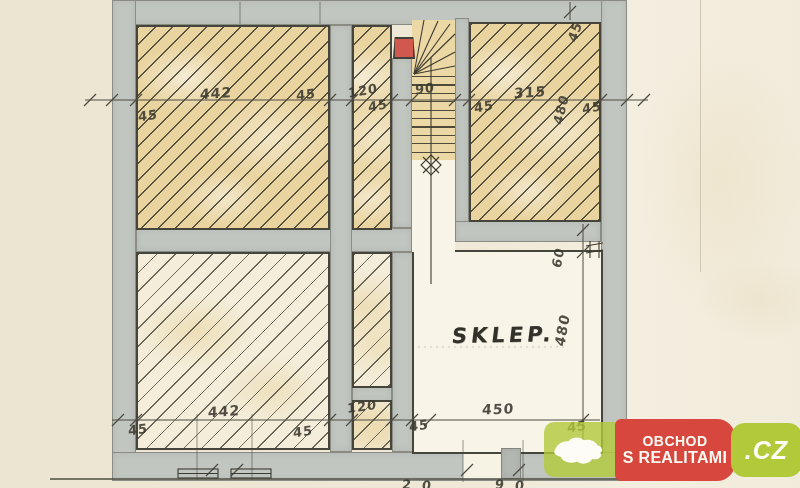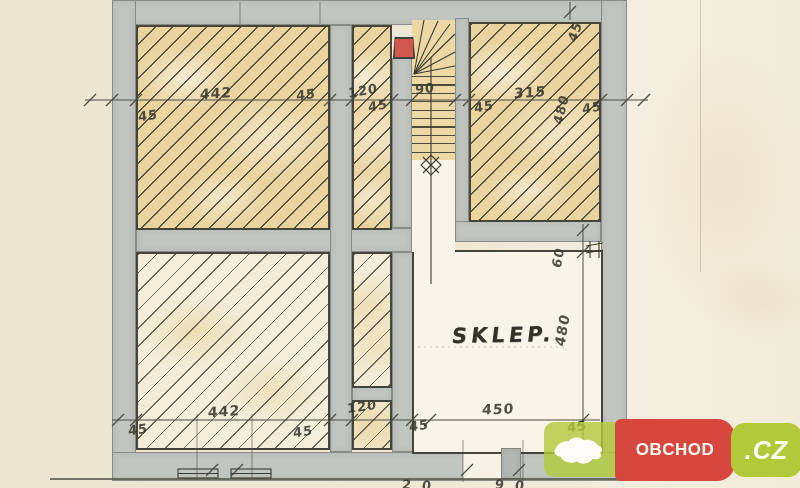--- a/index.html
+++ b/index.html
@@ -41,21 +41,21 @@
        text-shadow:.5px .5px 0 rgba(0,0,0,.35);}
   
   #logo{position:absolute;left:544px;top:419px;width:258px;height:62px;font-family:"Liberation Sans",sans-serif;}
   #logo .green-left{position:absolute;left:0;top:3px;width:72px;height:55px;
        background:var(--logo-green-soft,rgba(177,201,57,.8));border-radius:10px 0 0 10px;
        display:flex;align-items:center;justify-content:center;}
   #logo .red-mid{position:absolute;left:71px;top:0;width:120px;height:62px;
        background:var(--logo-red,#d8473e);border-radius:6px 18px 18px 6px;
        display:flex;flex-direction:column;align-items:center;justify-content:center;
        color:#fbfaf3;font-weight:700;line-height:1.15;}
-  #logo .red-mid .l1{font-size:17px;letter-spacing:.5px;}
+  #logo .red-mid .l1{font-size:14px;letter-spacing:.5px;}
   #logo .red-mid .l2{font-size:16px;letter-spacing:.3px;}
   #logo .green-right{position:absolute;left:187px;top:4px;width:71px;height:54px;
        background:var(--logo-green,#b2ca39);border-radius:14px;
        display:flex;align-items:center;justify-content:center;
        color:#fdfcf5;font-weight:700;font-style:italic;font-size:25px;letter-spacing:1px;}
 </style>
 </head>
 <body>
 
 <div id="canvas">
@@ -192,19 +192,20 @@
   <div id="logo">
     <div class="green-left">
       <svg width="58" height="40" viewBox="0 0 60 40">
         <path fill="#fdfcf6" d="M4,20 C6,14 12,10 18,11 C22,6 30,6 34,10 C40,8 46,11 48,15
                  C52,16 55,20 51,23 C54,27 48,31 43,29 C40,34 32,36 27,32
                  C20,35 12,32 10,27 C5,26 2,23 4,20 Z"></path>
       </svg>
     </div>
     <div class="red-mid">
       <span class="l1">OBCHOD</span>
+      <span class="l2">S REALITAMI</span>
     </div>
     <div class="green-right">
       <span>.CZ</span>
     </div>
   </div>
 
 </div>
 
 </body></html>

